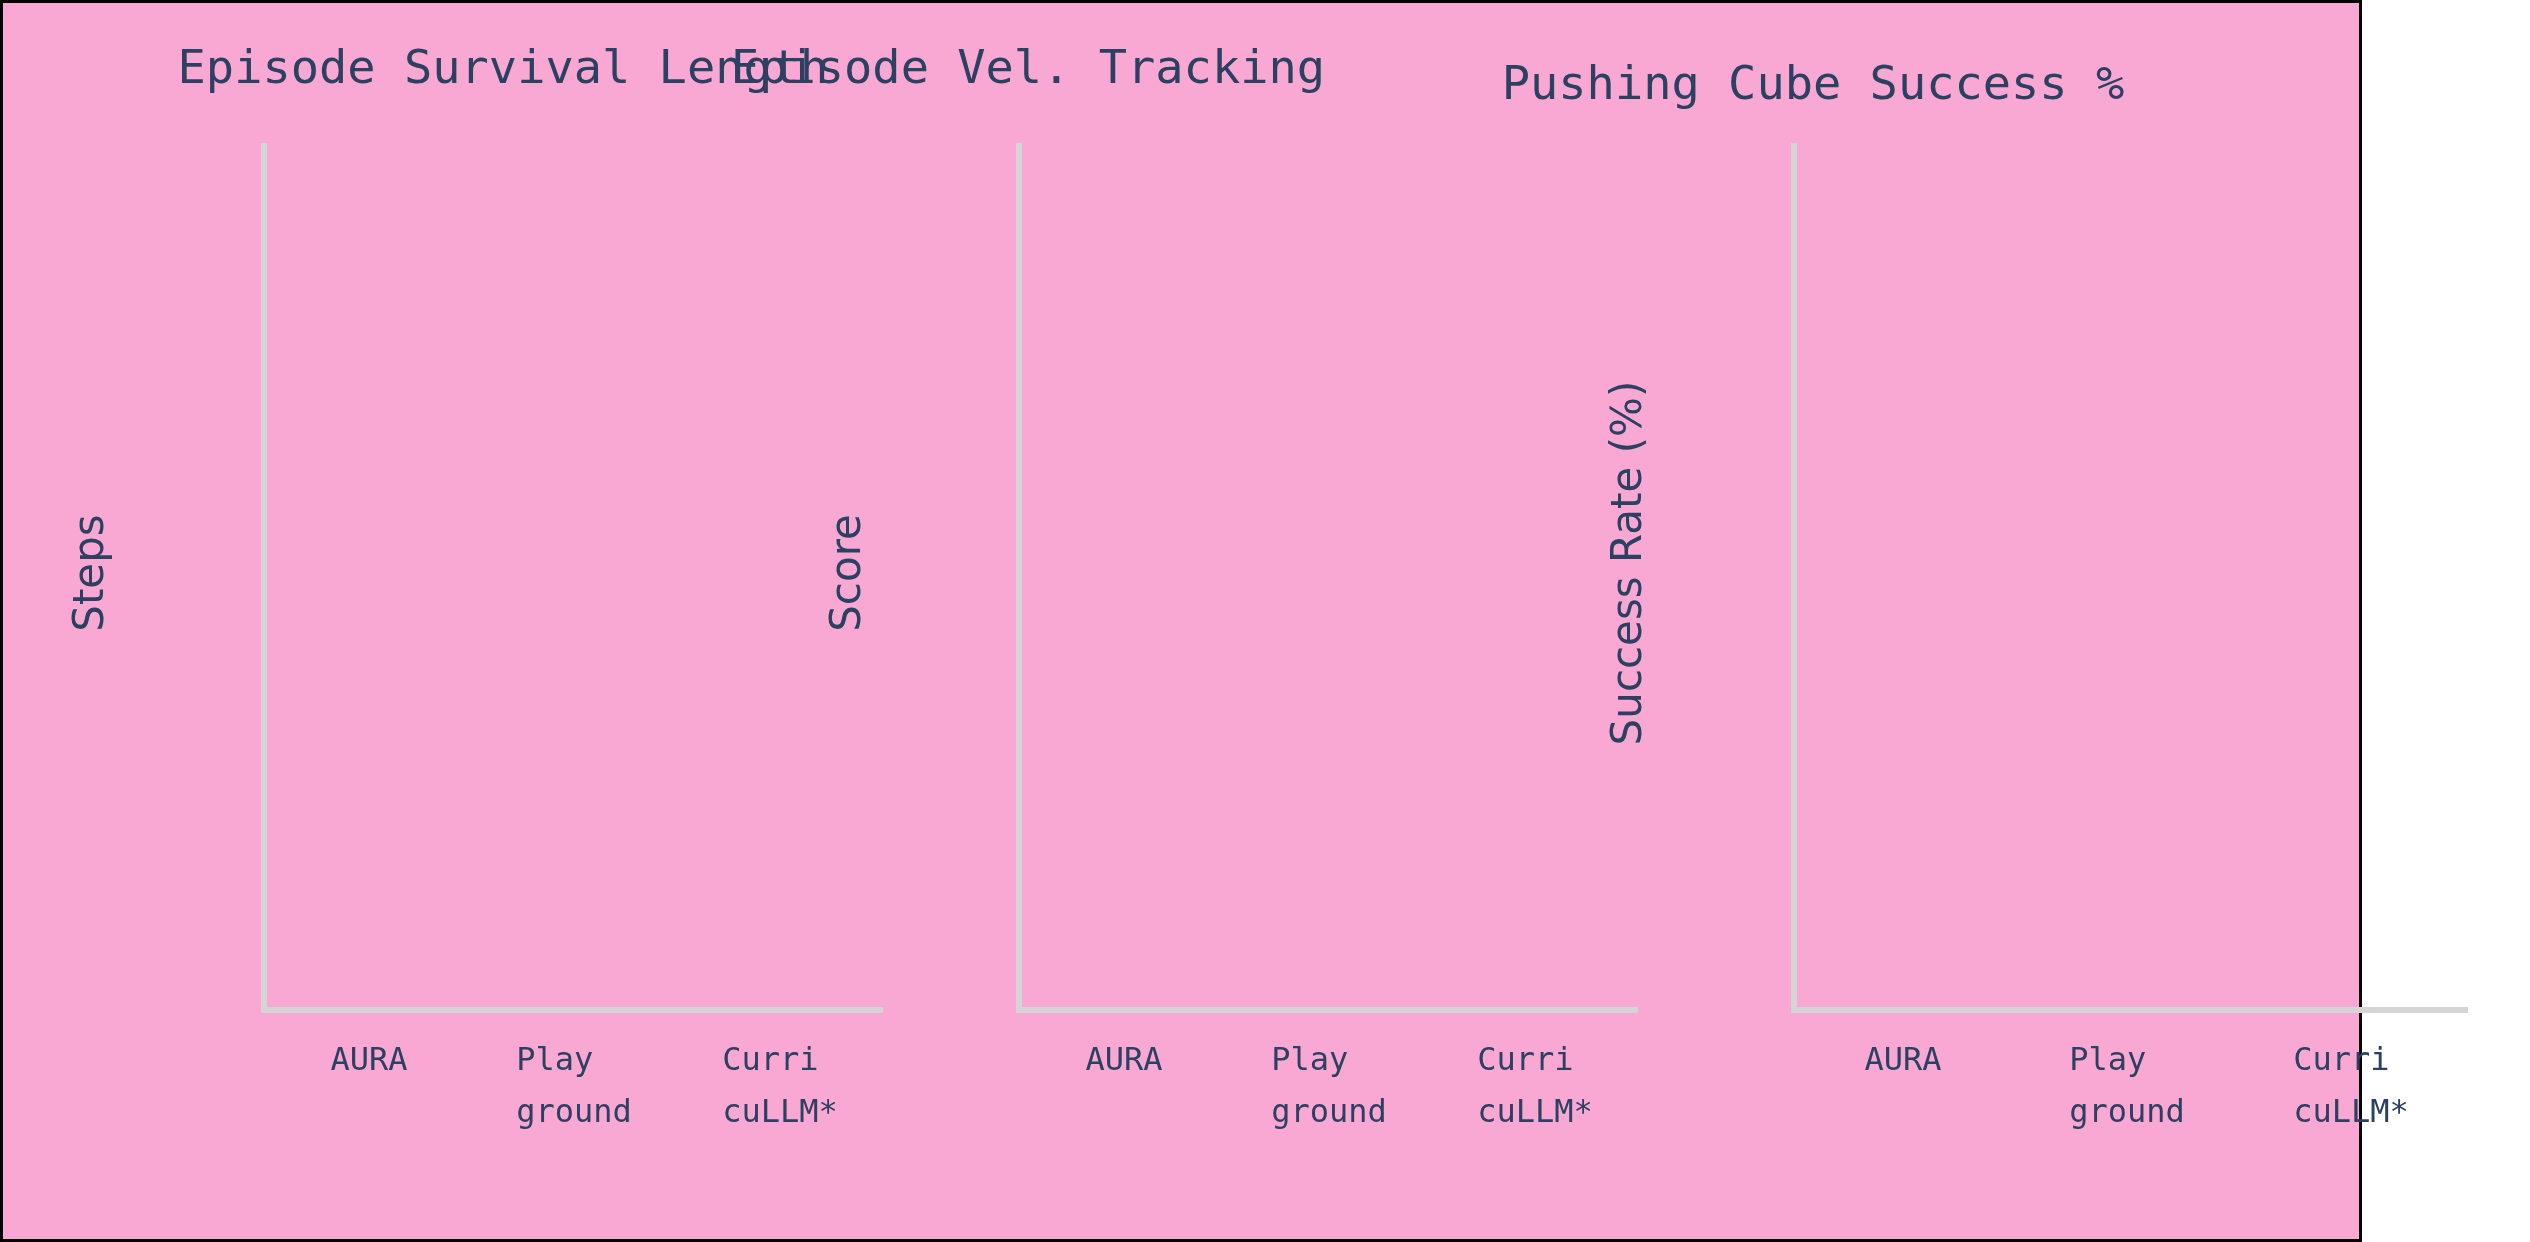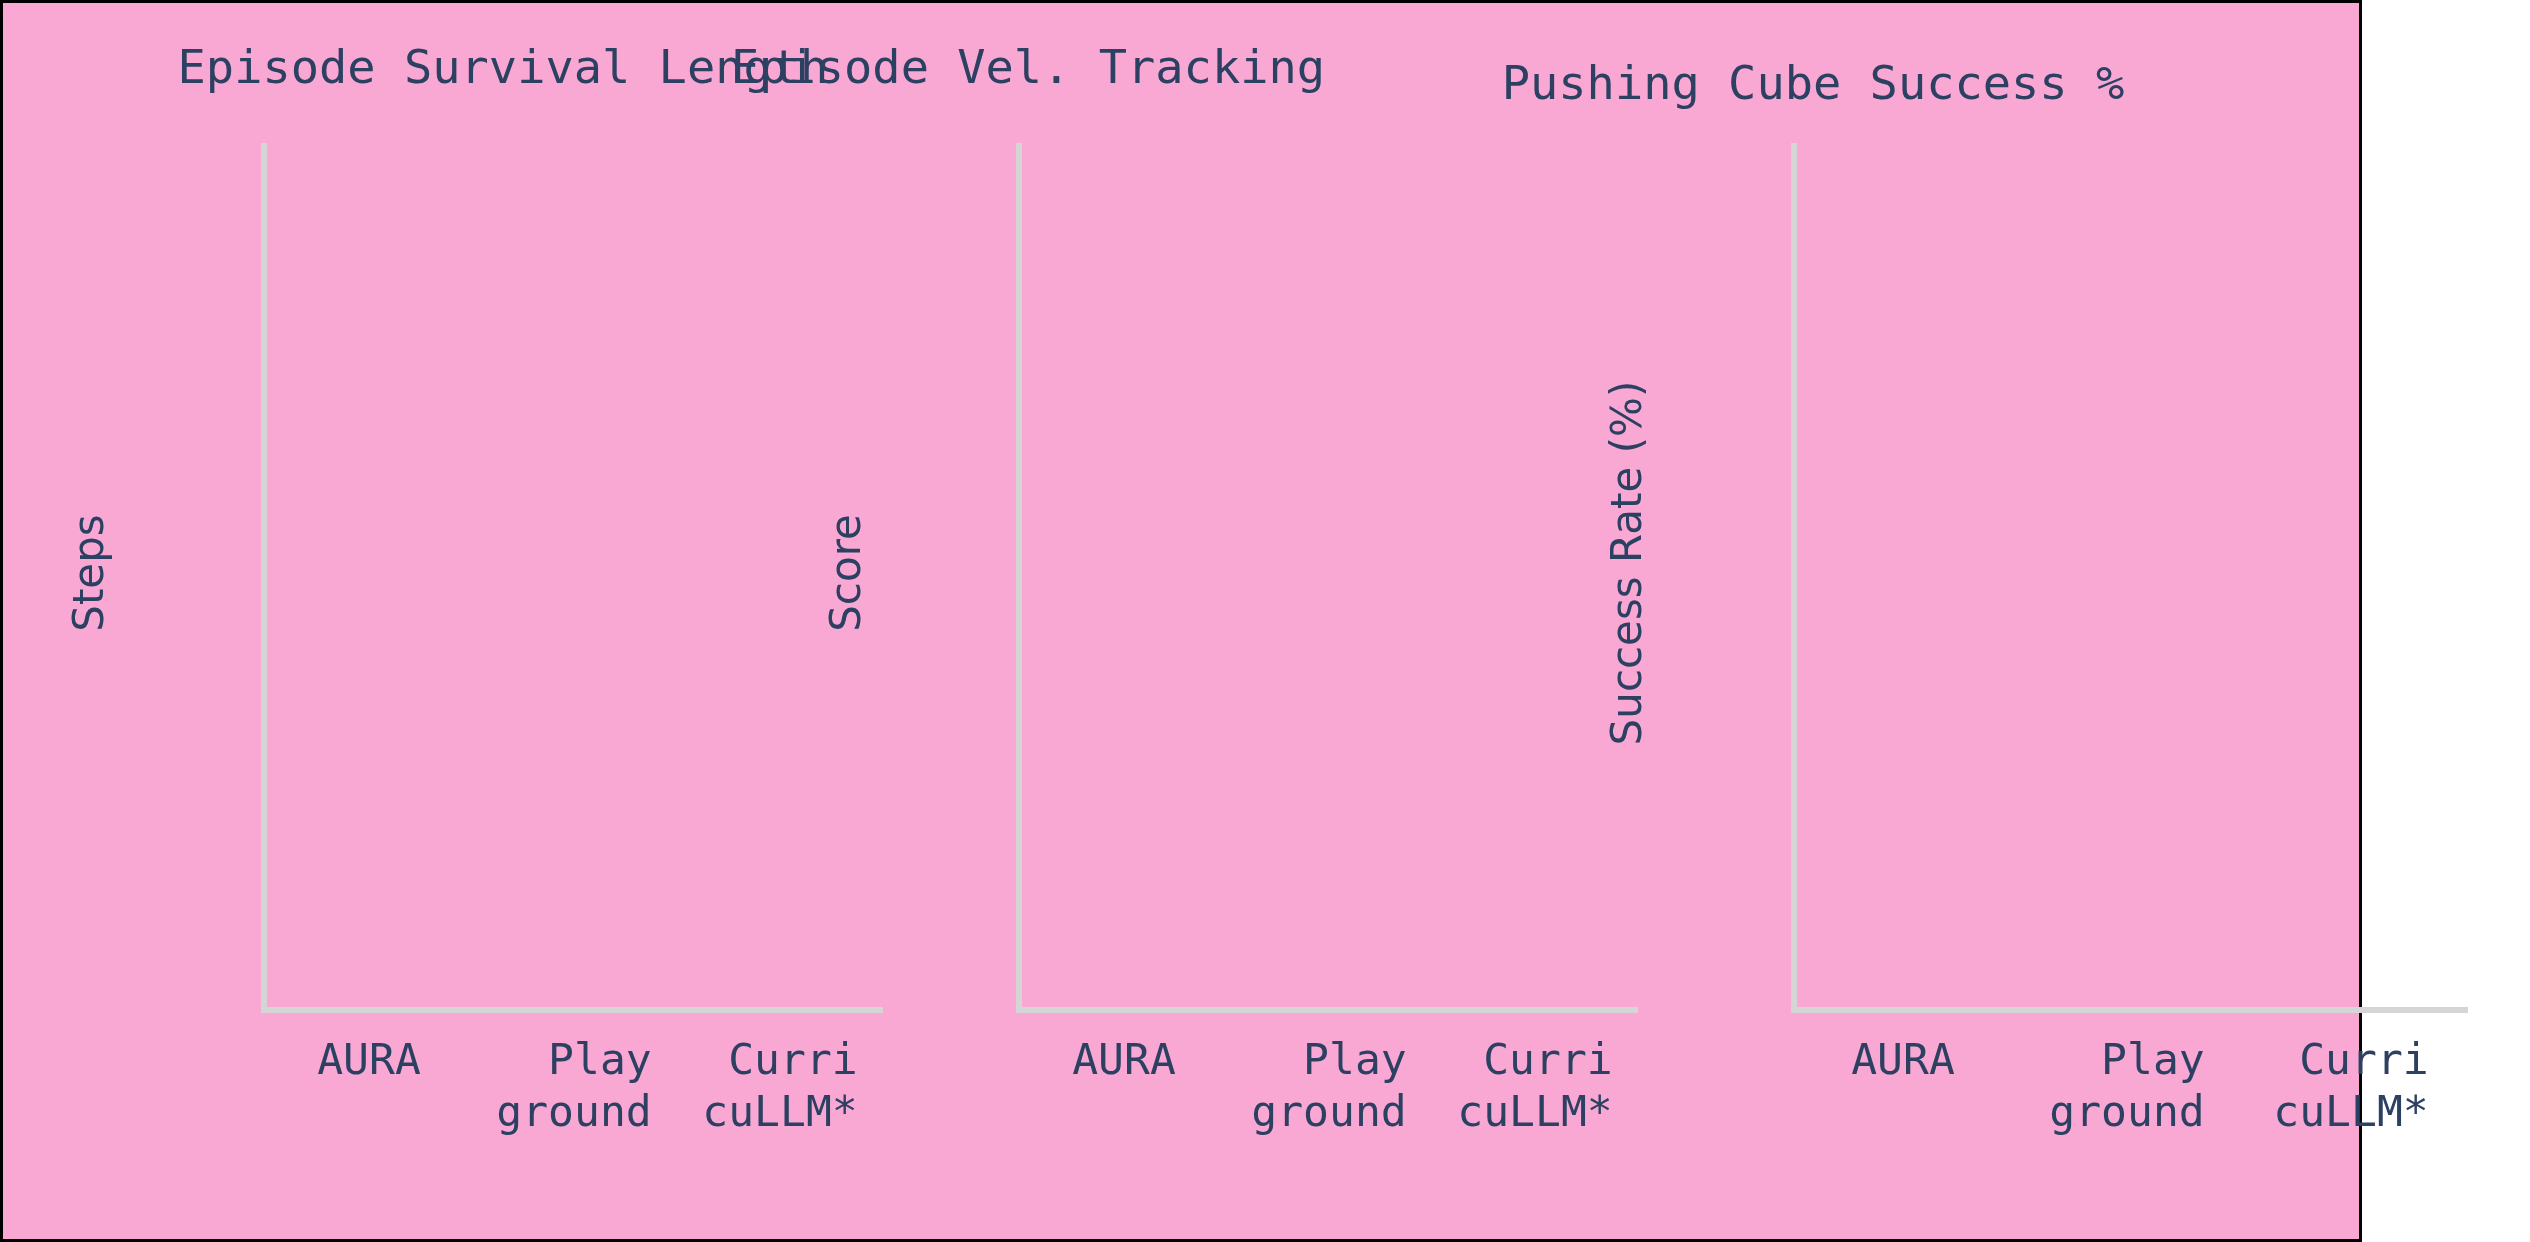--- a/index.html
+++ b/index.html
@@ -43,23 +43,23 @@
     font-weight: 400;
     letter-spacing: 0px;
     white-space: nowrap;
     text-align: center;
   }
   
   .xtick {
     position: absolute;
     color: #2c4062;
     font-family: "DejaVu Sans Mono", monospace;
-    font-size: 43px;
+    font-size: 32px;
     line-height: 52px;
-    text-align: right;
+    text-align: left;
     white-space: pre-line;
     transform: translateX(-50%);
   }
   
   .ylabel {
     position: absolute;
     color: #2c4062;
     font-family: "DejaVu Sans", sans-serif;
     font-size: 42px;
     white-space: nowrap;

